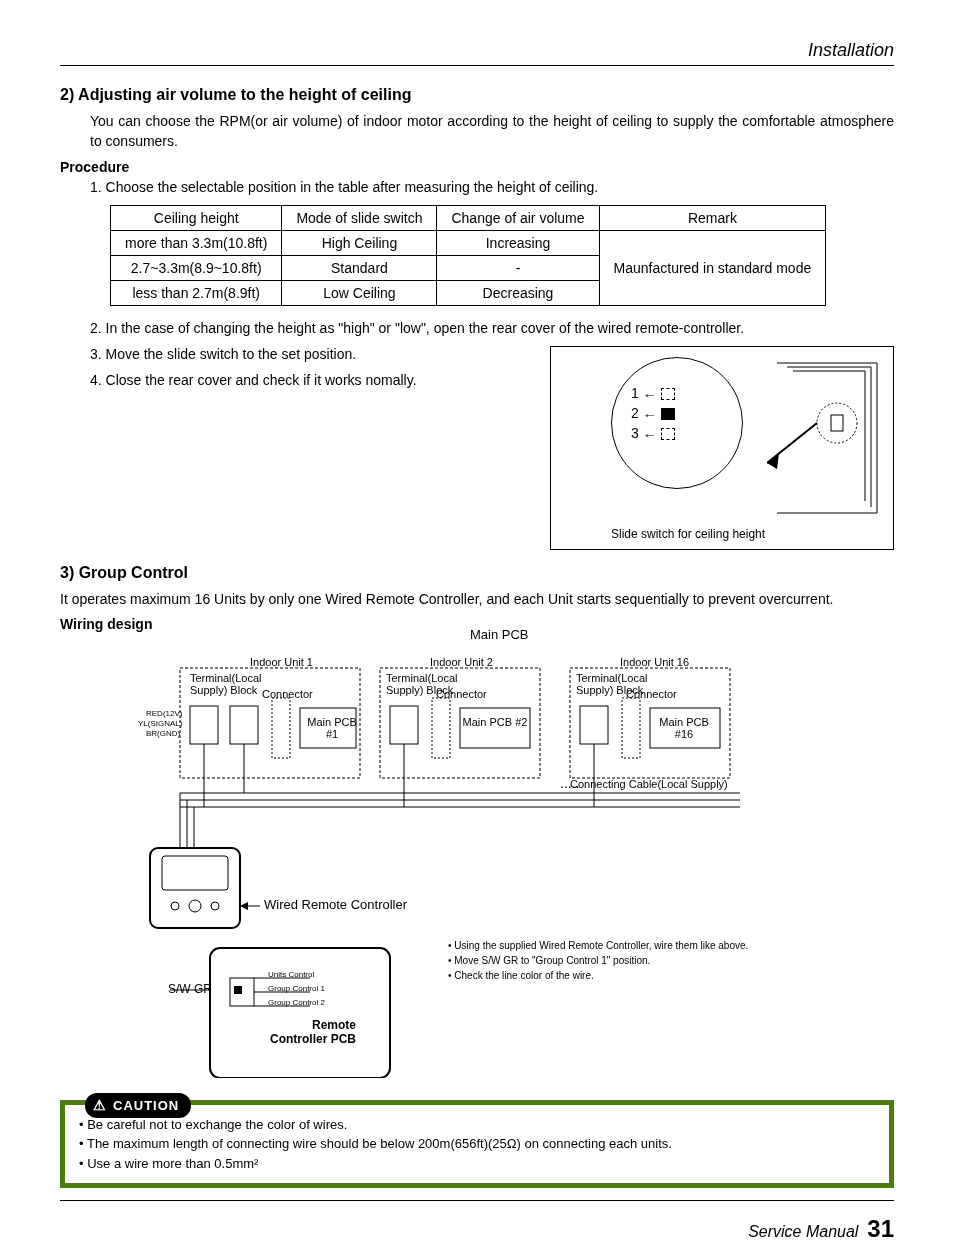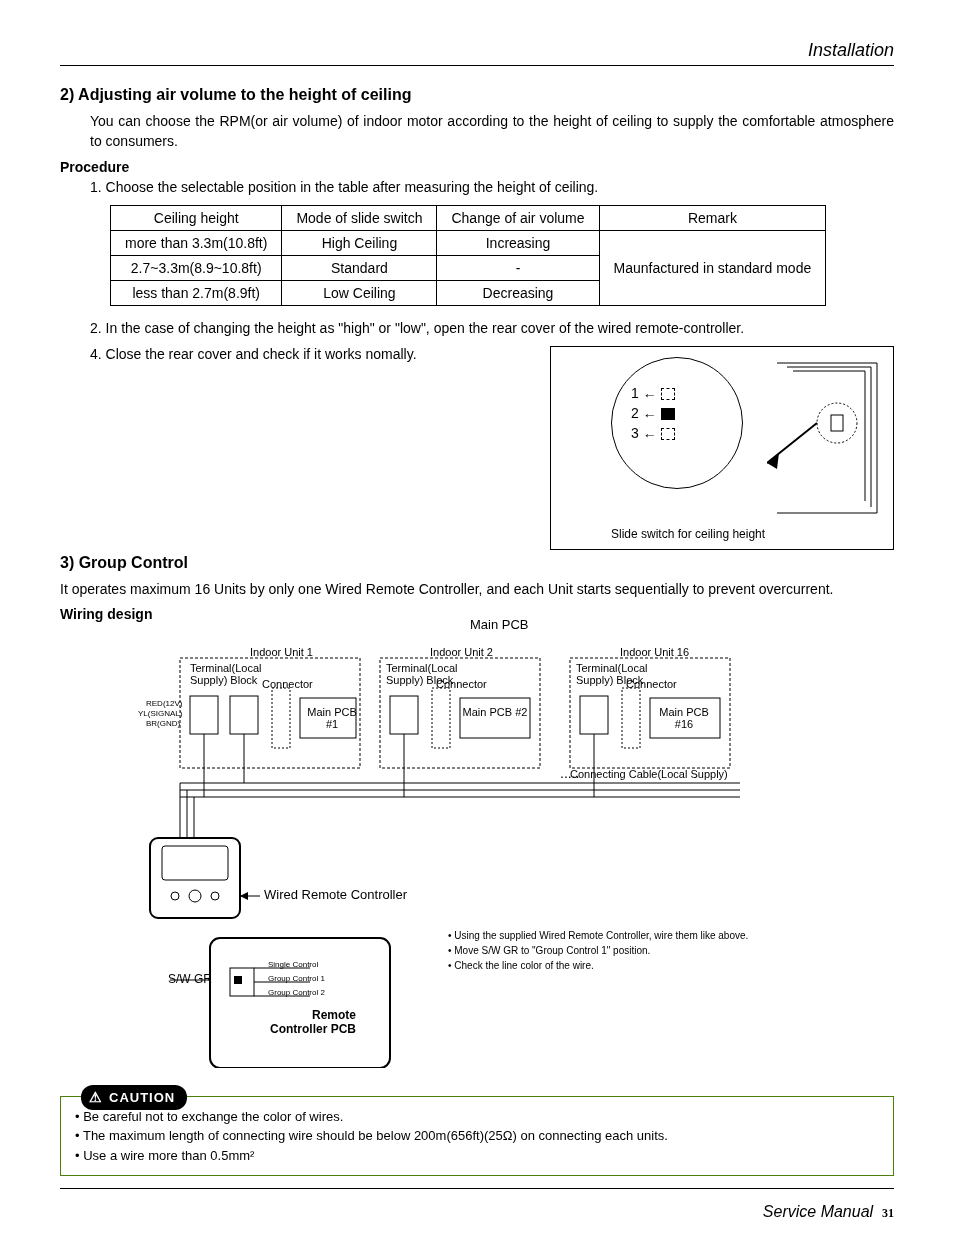--- a/index.html
+++ b/index.html
@@ -108,22 +108,22 @@
   }
   .bullets div::before { content:"• "; }
   .rc-label {
     position:absolute;
     font-weight:bold;
     font-size:12px;
     text-align:right;
     line-height:1.2;
   }
   .caution-box {
-    border:1px solid #4d7c0f;
-    margin-top:28px;
+    border:5px solid #4d7c0f;
+    margin-top:22px;
     padding: 10px 14px 10px 14px;
     position:relative;
     font-size:13px;
     line-height:1.5;
   }
   .caution-badge {
     position:absolute;
     top:-12px; left:20px;
     background:#000;
     color:#fff;
@@ -139,21 +139,21 @@
     left:8px; top:2px;
     color:#fff;
     font-size:14px;
   }
   .footer {
     text-align:right;
     font-style: italic;
     font-size:16px;
     margin-top:14px;
   }
-  .footer .pg { font-weight:bold; font-style:normal; font-size:12px;font-family:Liberation Serif, serif; }
+  .footer .pg { font-weight:bold; font-style:normal; font-size:24px; }
   .hr-foot { border-top:1px solid #000; margin-top:12px; }
   .unit-box { stroke:#000; stroke-dasharray:3,2; fill:none; }
   .conn-box { stroke:#000; fill:#fff; }
   .tiny { font-size:8px; }
 </style>
 </head>
 <body>
 
 <div class="header-right">Installation</div>
 
@@ -186,20 +186,21 @@
     <td>Low Ceiling</td>
     <td>Decreasing</td>
   </tr>
 </tbody>
   </table>
 
 <div class="proc-step">2. In the case of changing the height as "high" or "low", open the rear cover of the wired remote-controller.</div>
 
 <div class="two-col">
   <div class="left">
+    <div class="proc-step">3. Move the slide switch to the set position.</div>
     <div class="proc-step">4. Close the rear cover and check if it works nomally.</div>
   </div>
   <div class="diagram-box">
     <div class="switch-circle"></div>
     <div class="switch-pos p1"><span>1</span><span class="switch-arrow">←</span><span class="switch-box"></span></div>
     <div class="switch-pos p2"><span>2</span><span class="switch-arrow">←</span><span class="switch-box filled"></span></div>
     <div class="switch-pos p3"><span>3</span><span class="switch-arrow">←</span><span class="switch-box"></span></div>
     <div class="diagram-caption">Slide switch for ceiling height</div>
     <div class="pcb-area">
       <svg viewBox="0 0 120 170">
@@ -208,21 +209,21 @@
         <path d="M26,18 L98,18 L98,148" fill="none" stroke="#000"></path>
         <circle cx="70" cy="70" r="20" fill="none" stroke="#000" stroke-dasharray="2,2"></circle>
         <rect x="64" y="62" width="12" height="16" fill="none" stroke="#000"></rect>
         <path d="M50,70 L0,110" fill="none" stroke="#000" stroke-width="2"></path>
         <polygon points="0,110 12,100 10,116" fill="#000"></polygon>
       </svg>
     </div>
   </div>
 </div>
 
-<div class="section-heading" style="margin-top:4px">3) Group Control</div>
+<div class="section-heading" style="margin-top:14px">3) Group Control</div>
 <div style="text-align:justify; line-height:1.4; margin-bottom:6px">It operates maximum 16 Units by only one Wired Remote Controller, and each Unit starts sequentially to prevent overcurrent.</div>
 <div class="sub-heading">Wiring design</div>
 
 <div class="wiring-container">
   <div class="wlbl" style="left:380px; top:-10px; font-size:13px">Main PCB</div>
 
   <svg width="770" height="440">
 
     <rect class="unit-box" x="90" y="30" width="180" height="110"></rect>
     <rect class="conn-box" x="100" y="68" width="28" height="38" stroke="#000"></rect>
@@ -282,21 +283,21 @@
   <div class="wlbl" style="left:536px; top:50px">Connector</div>
   <div class="wlbl" style="left:212px; top:78px; width:60px; text-align:center">Main PCB #1</div>
   <div class="wlbl" style="left:372px; top:78px; width:66px; text-align:center">Main PCB #2</div>
   <div class="wlbl" style="left:562px; top:78px; width:64px; text-align:center">Main PCB #16</div>
   <div class="wlbl tiny" style="left:56px; top:72px">RED(12V)</div>
   <div class="wlbl tiny" style="left:48px; top:82px">YL(SIGNAL)</div>
   <div class="wlbl tiny" style="left:56px; top:92px">BR(GND)</div>
   <div class="wlbl" style="left:480px; top:140px">Connecting Cable(Local Supply)</div>
   <div class="wlbl" style="left:174px; top:260px; font-size:13px">Wired Remote Controller</div>
   <div class="wlbl" style="left:78px; top:345px; font-size:12px">S/W GR</div>
-  <div class="wlbl tiny" style="left:178px; top:333px">Single Control</div>
+  <div class="wlbl tiny" style="left:178px; top:333px">Units Control</div>
   <div class="wlbl tiny" style="left:178px; top:347px">Group Control 1</div>
   <div class="wlbl tiny" style="left:178px; top:361px">Group Control 2</div>
   <div class="rc-label" style="left:176px; top:380px; width:90px">Remote Controller PCB</div>
 
   <div class="bullets">
     <div>Using the supplied Wired Remote Controller, wire them like above.</div>
     <div>Move S/W GR to "Group Control 1" position.</div>
     <div>Check the line color of the wire.</div>
   </div>
 </div>

